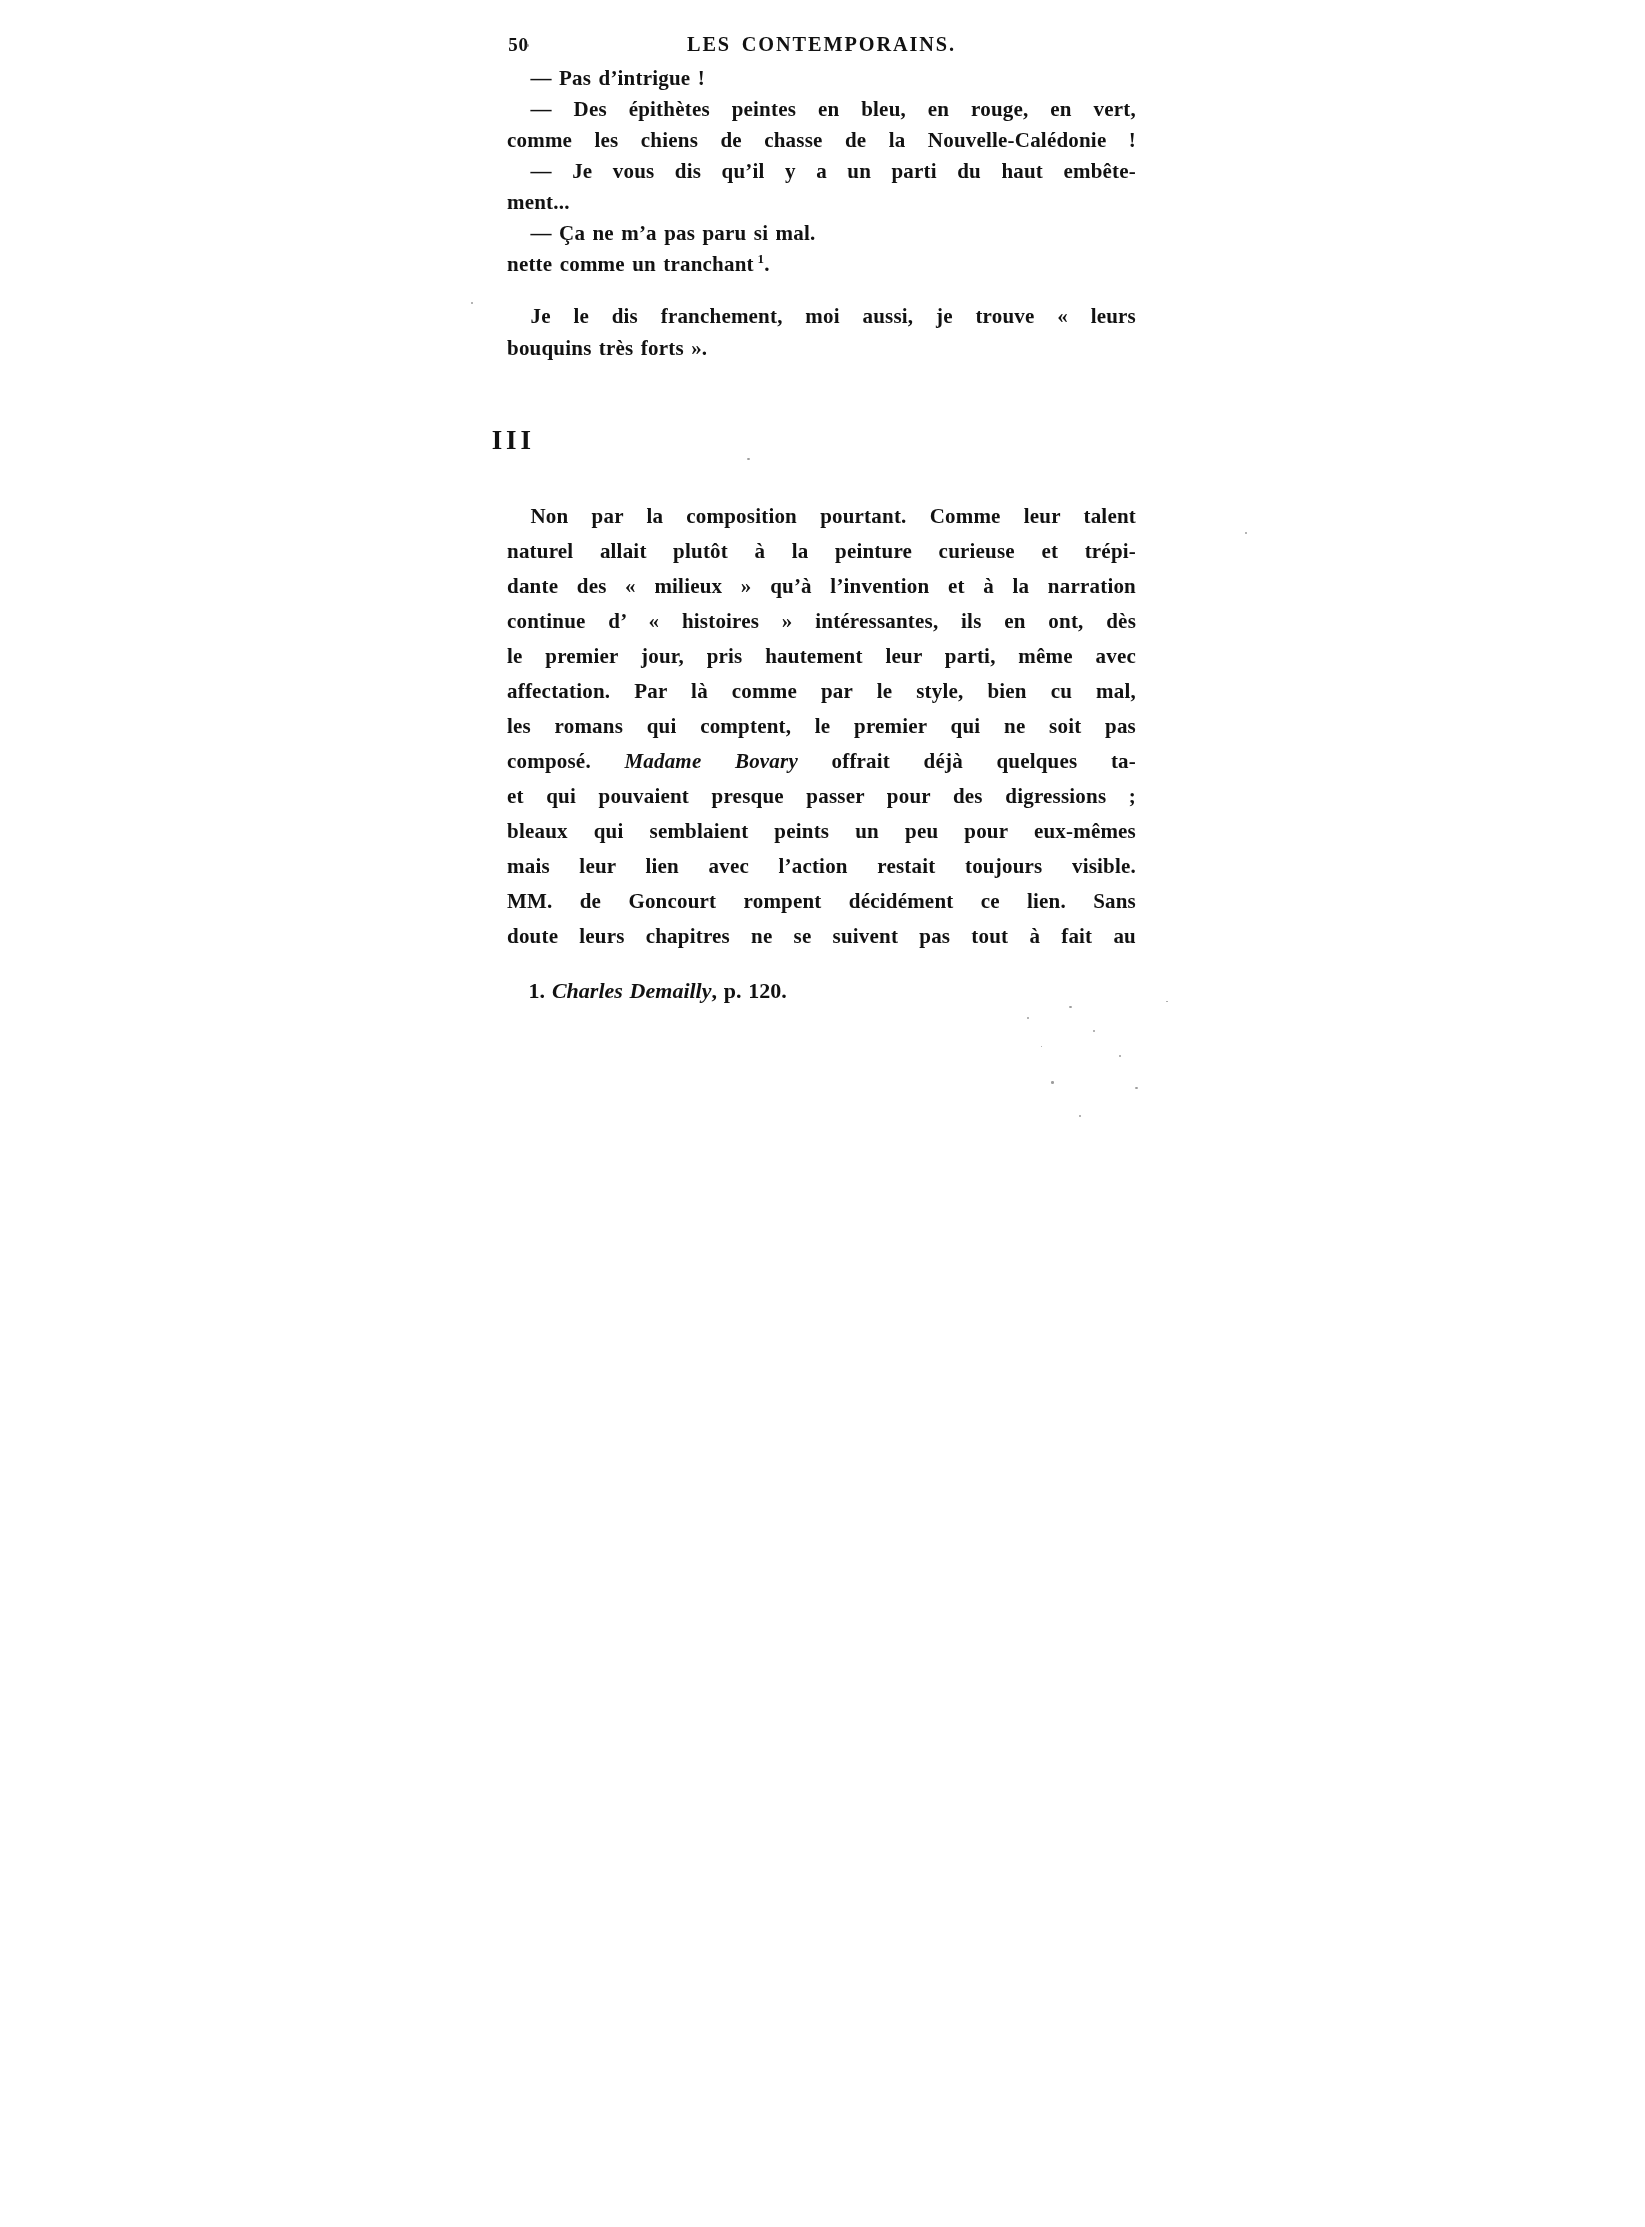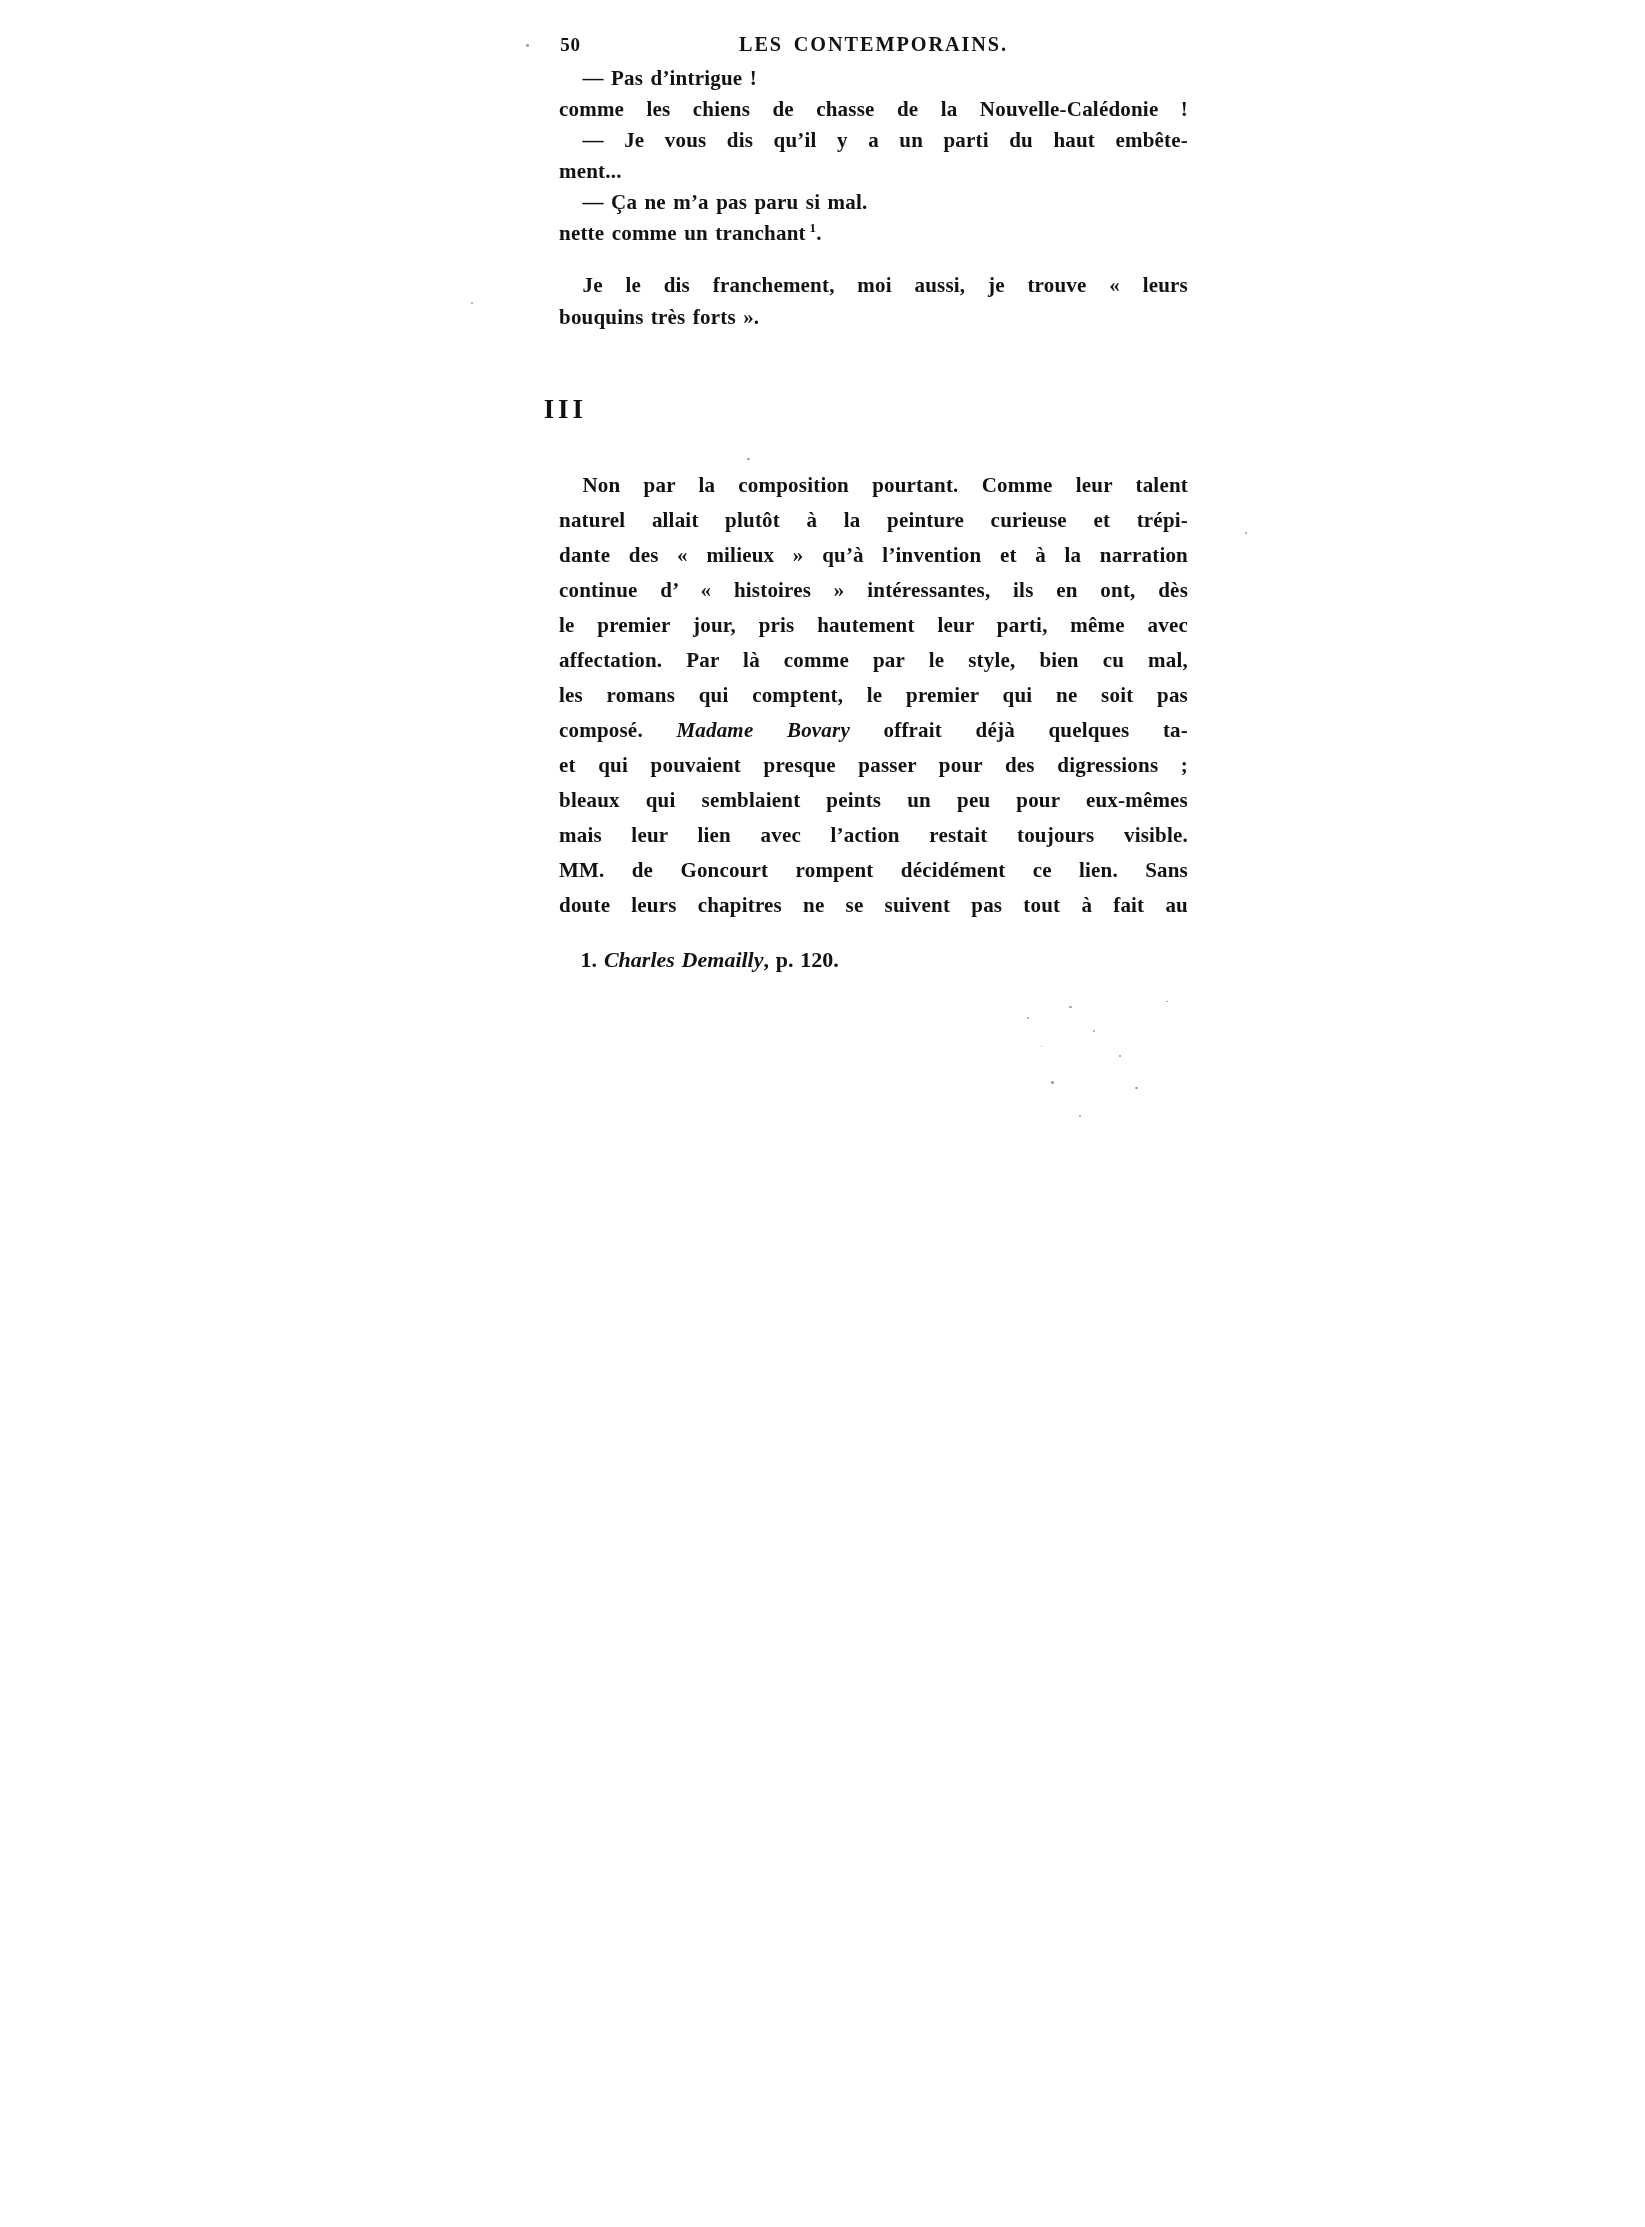--- a/index.html
+++ b/index.html
@@ -12,21 +12,21 @@
     width: 1646px;
     height: 2227px;
     background: #ffffff;
     color: #121212;
     font-family: "Liberation Serif", "DejaVu Serif", serif;
     font-weight: bold;
     overflow: hidden;
   }
   .text-column {
     position: absolute;
-    left: 559px;
+    left: 507px;
     top: 30.5px;
     width: 629px;
   }
   
   .running-header {
     position: relative;
     height: 27px;
   }
   .page-number {
     position: absolute;
@@ -98,20 +98,21 @@
 
   <div class="text-column">
 
     <div class="running-header">
       <span class="page-number">50</span>
       <div class="running-title">LES CONTEMPORAINS.</div>
     </div>
 
     <div class="dialogue">
       <div class="line indent">— Pas d’intrigue !</div>
+      <div class="line indent j">— Des épithètes peintes en bleu, en rouge, en vert,</div>
       <div class="line j">comme les chiens de chasse de la Nouvelle-Calédonie !</div>
       <div class="line indent j">— Je vous dis qu’il y a un parti du haut embête-</div>
       <div class="line">ment...</div>
       <div class="line indent">— Ça ne m’a pas paru si mal.</div>
       <div class="line"><span>nette comme un tranchant</span><sup class="fn-ref">1</sup><span>.</span></div>
     </div>
 
     <div class="para2">
       <div class="line indent j">Je le dis franchement, moi aussi, je trouve « leurs</div>
       <div class="line">bouquins très forts ».</div>

